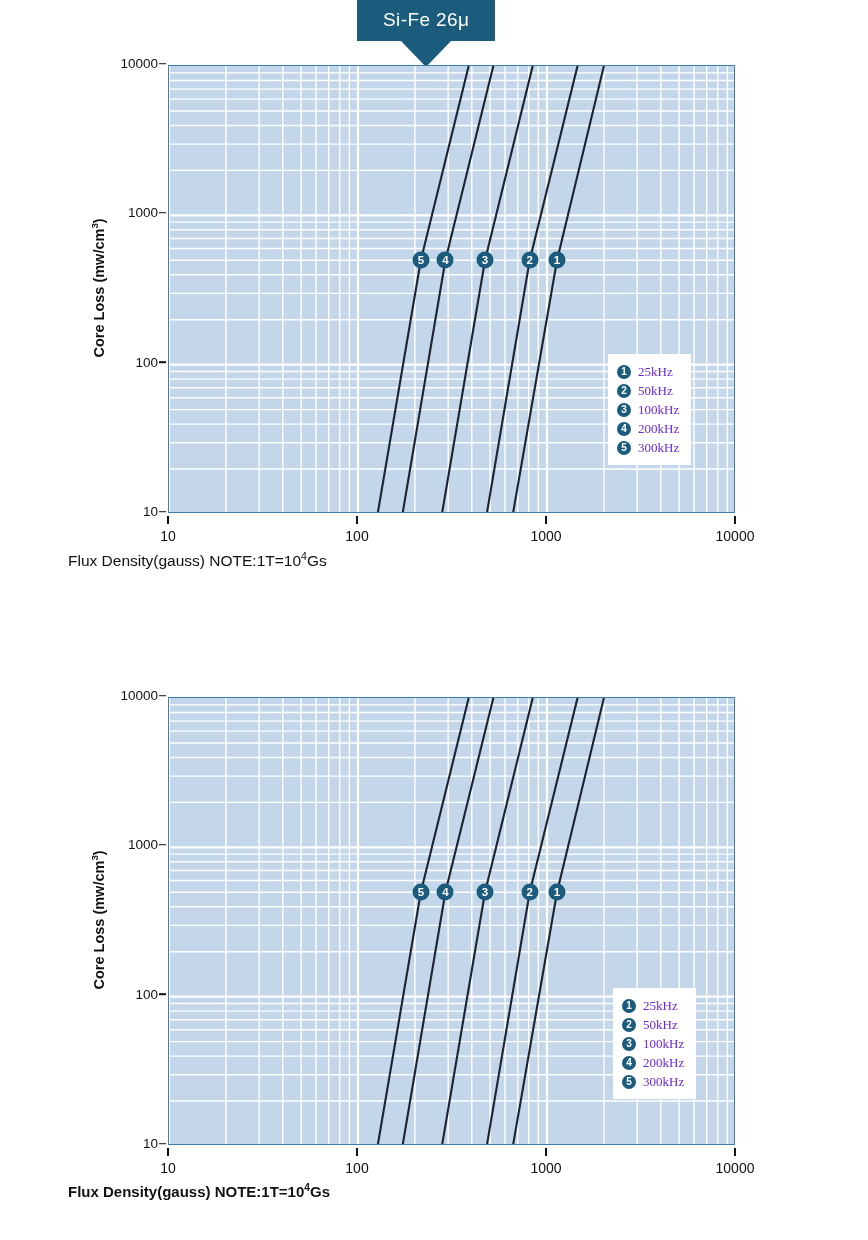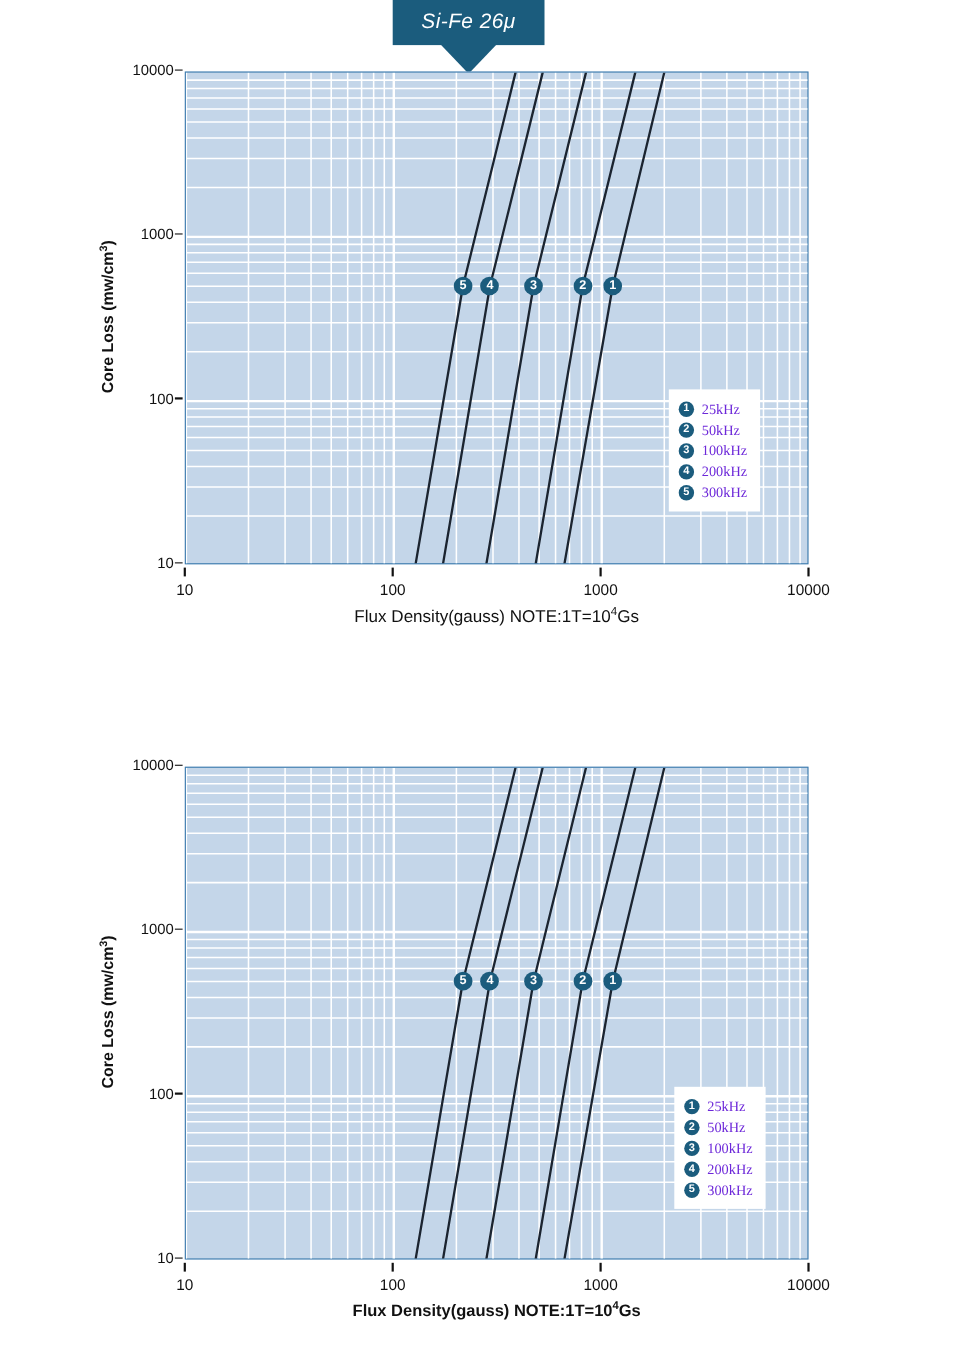--- a/index.html
+++ b/index.html
@@ -5,21 +5,21 @@
   * { box-sizing: border-box; }
   html, body {
     margin: 0; padding: 0;
     width: 868px; height: 1240px;
     background: #ffffff;
     font-family: "Liberation Sans", sans-serif;
   }
   .page { position: relative; width: 868px; height: 1240px; overflow: hidden; }
 
   
-  .banner-wrap { position: absolute; font-style: italic; }
+  .banner-wrap { position: absolute; }
   .banner {
     position: relative;
     background: #1b5c7d;
     color: #ffffff;
     text-align: center;
     font-size: 19px;
     font-weight: 400;
     letter-spacing: 0.4px;
     padding: 9px 26px 10px 26px;
     white-space: nowrap;
@@ -54,21 +54,20 @@
     font-weight: bold;
     color: #111;
     white-space: nowrap;
     text-align: center;
   }
   .xlabel {
     position: absolute;
     font-size: 15.5px;
     color: #111;
     white-space: nowrap;
-    text-align: center;
   }
   .xlabel.bold { font-weight: bold; font-size: 15px; }
   .tick-y {
     position: absolute;
     font-size: 13.5px;
     color: #111;
     text-align: right;
     white-space: nowrap;
   }
   .tick-y::after {

